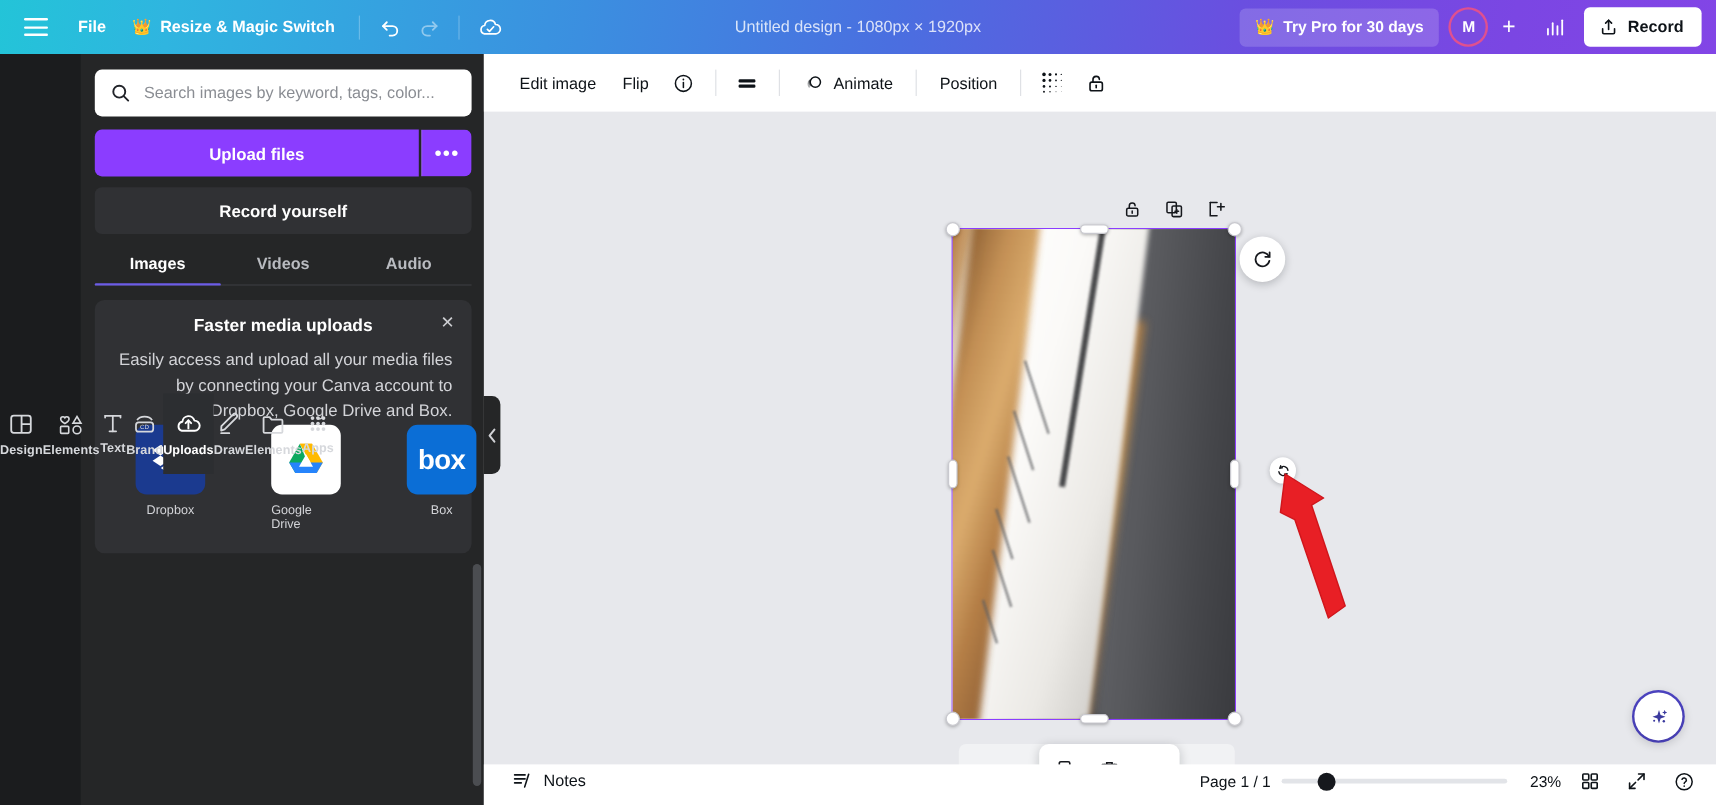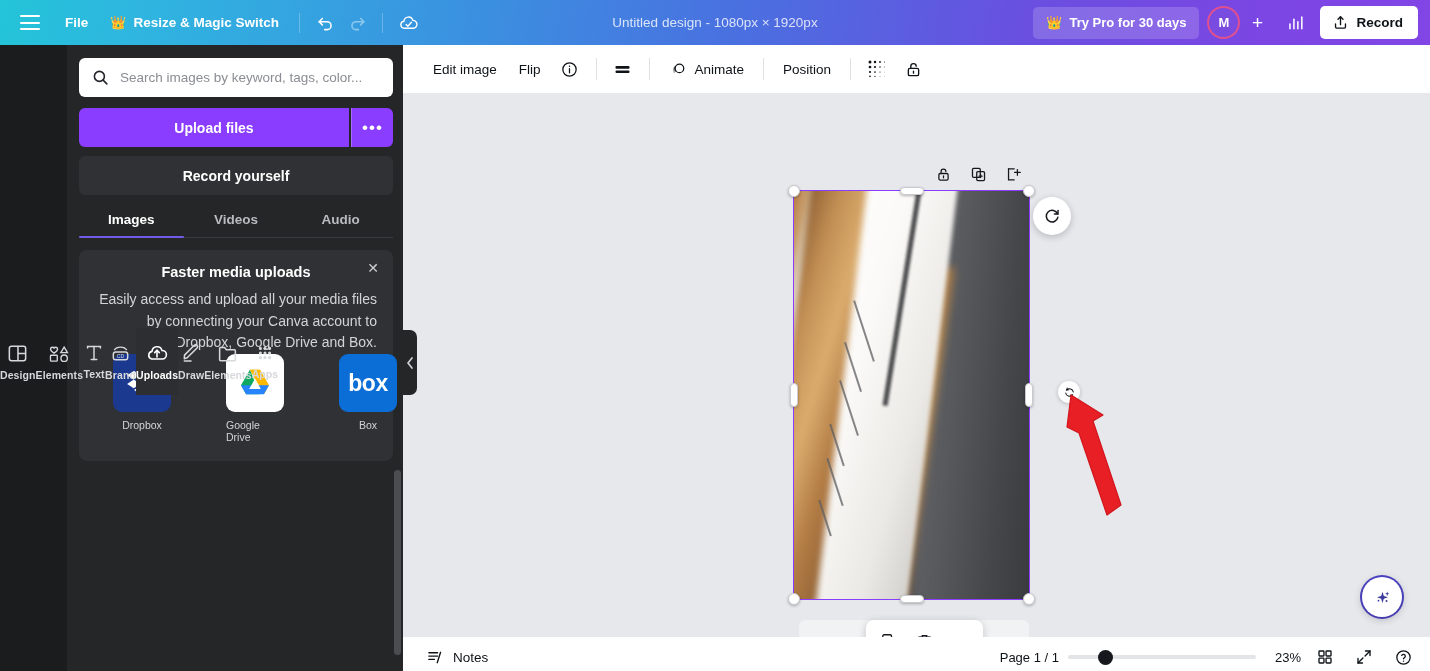--- a/index.html
+++ b/index.html
@@ -286,21 +286,21 @@
   .page-chevron {
     position: absolute; left: 478px; top: 568px; width: 66px; height: 22px;
     background: #fff; border-radius: 0 0 11px 11px;
     display: flex; align-items: center; justify-content: center;
     color: #20222a; cursor: pointer; z-index: 9;
   }
 
   
   .bottombar {
     position: absolute; left: 0; right: 0; bottom: 0; height: 34px;
-    background: #fff; display: flex; align-items: flex-end;
+    background: #fff; display: flex; align-items: flex-start;
     padding: 0 12px 0 14px; z-index: 12;
   }
   .notes-btn {
     display: flex; align-items: center; gap: 8px; height: 27px;
     padding: 0 9px; border-radius: 5px; cursor: pointer;
     color: #0e1318; font-size: 13.5px;
   }
   .bb-right { margin-left: auto; display: flex; align-items: center; gap: 9px; }
   .page-ind { font-size: 13px; color: #0e1318; white-space: nowrap; }
   .zoom-slider {

